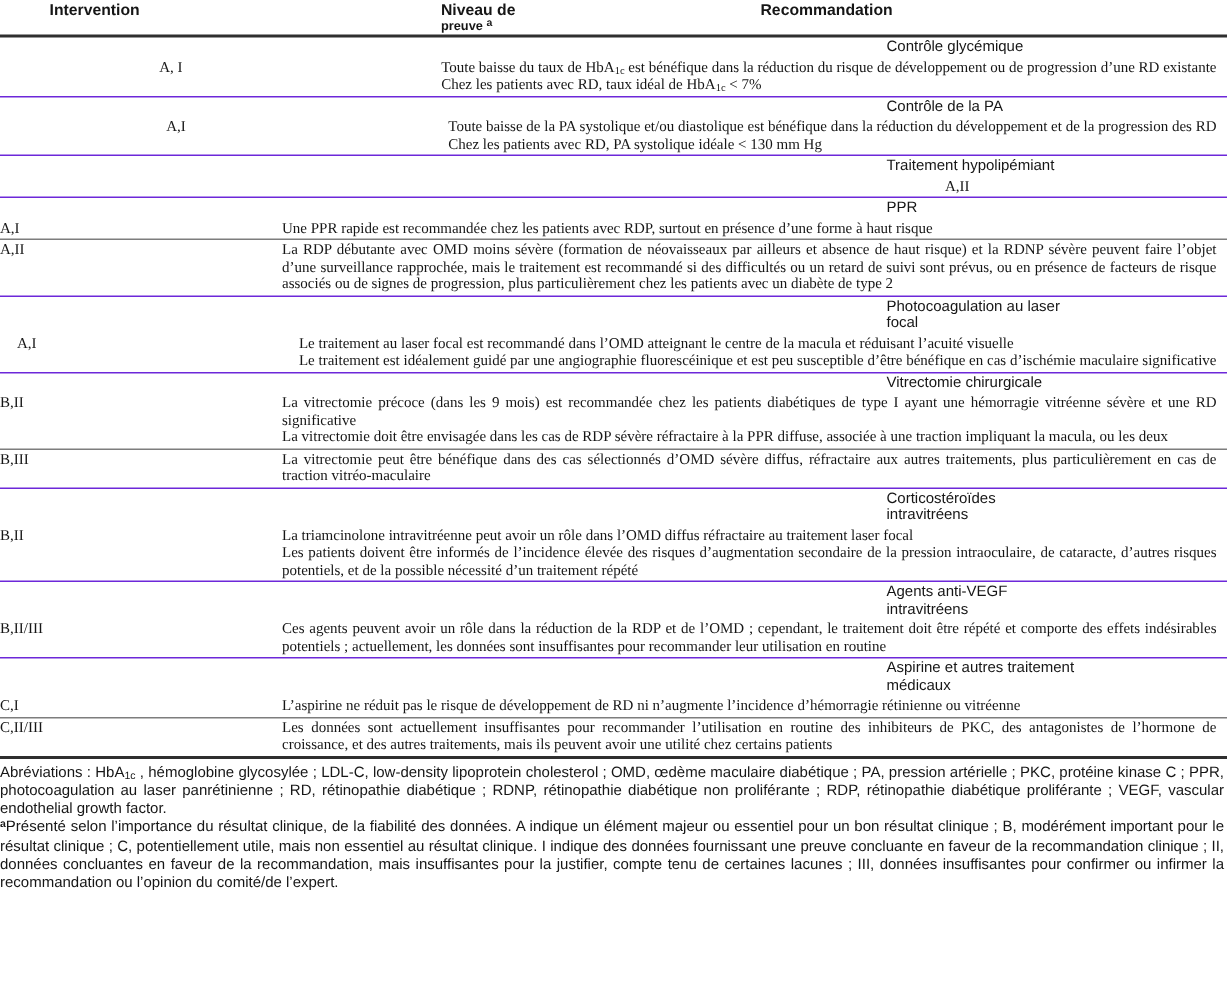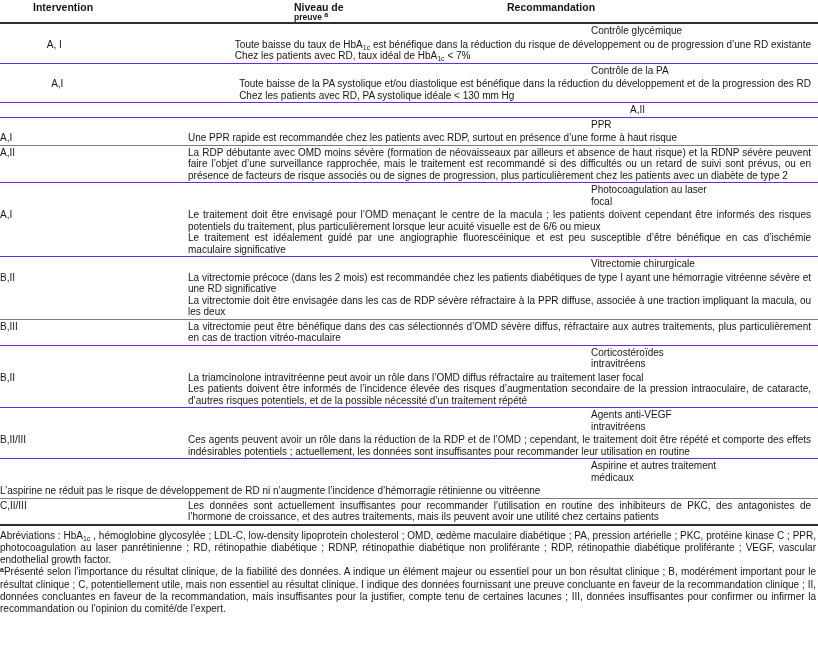--- a/index.html
+++ b/index.html
@@ -26,21 +26,21 @@
   .th2-inner { display: inline-block; text-align: left; }
   .th2-sub { display: block; font-size: 8.5px; line-height: 8px; font-weight: 700; padding-bottom: 1px; }
   .th3 { flex: 1; }
 
   
   .trow { display: flex; align-items: flex-end; flex-direction: column; }
   .trow + .trow { border-top: 1px solid #6d28d9; }
   .c1 { width: 237px; padding: 1px 80px 1px 10px; }
   .c1 span { display: block; }
   .entries { flex: 1; }
-  .entry { display: flex; }
+  .entry { display: flex; font-family: Liberation Serif, serif; }
   .entry + .entry { border-top: 1px solid #7d7d7d; }
   .c2 { width: 188px; padding: 1px 4px 1px 0; }
   .c3 { flex: 1; padding: 1px 7px 1px 0; }
   .c3 p { text-align: justify; }
 
   
   .footnotes { padding-top: 4px; }
   .footnotes p { text-align: justify; line-height: 12.3px; padding-right: 2px; }
   .footnotes sup { font-weight: 700; }
 </style>
@@ -84,20 +84,23 @@
         <div class="c2">A,I</div>
         <div class="c3">
           <p>Toute baisse de la PA systolique et/ou diastolique est bénéfique dans la réduction du développement et de la progression des RD</p>
           <p>Chez les patients avec RD, PA systolique idéale &lt; 130 mm Hg</p>
         </div>
       </div>
     </div>
   </div>
 
   <div class="trow">
+    <div class="c1">
+      <span>Traitement hypolipémiant</span>
+    </div>
     <div class="entries">
       <div class="entry">
         <div class="c2">A,II</div>
       </div>
     </div>
   </div>
 
   <div class="trow">
     <div class="c1">
       <span>PPR</span>
@@ -120,36 +123,36 @@
 
   <div class="trow">
     <div class="c1">
       <span>Photocoagulation au laser</span>
       <span>focal</span>
     </div>
     <div class="entries">
       <div class="entry">
         <div class="c2">A,I</div>
         <div class="c3">
-          <p>Le traitement doit être envisagé pour l’OMD menaçant le centre de la macula ; les patients doivent cependant être informés des risques potentiels du traitement, plus particulièrement lorsque leur acuité visuelle est de 6/6 ou mieux</p>
+          <p>Le traitement au laser focal est recommandé dans l’OMD atteignant le centre de la macula et réduisant l’acuité visuelle</p>
           <p>Le traitement est idéalement guidé par une angiographie fluorescéinique et est peu susceptible d’être bénéfique en cas d’ischémie maculaire significative</p>
         </div>
       </div>
     </div>
   </div>
 
   <div class="trow">
     <div class="c1">
       <span>Vitrectomie chirurgicale</span>
     </div>
     <div class="entries">
       <div class="entry">
         <div class="c2">B,II</div>
         <div class="c3">
-          <p>La vitrectomie précoce (dans les 2 mois) est recommandée chez les patients diabétiques de type I ayant une hémorragie vitréenne sévère et une RD significative</p>
+          <p>La vitrectomie précoce (dans les 9 mois) est recommandée chez les patients diabétiques de type I ayant une hémorragie vitréenne sévère et une RD significative</p>
           <p>La vitrectomie doit être envisagée dans les cas de RDP sévère réfractaire à la PPR diffuse, associée à une traction impliquant la macula, ou les deux</p>
         </div>
       </div>
       <div class="entry">
         <div class="c2">B,III</div>
         <div class="c3">
           <p>La vitrectomie peut être bénéfique dans des cas sélectionnés d’OMD sévère diffus, réfractaire aux autres traitements, plus particulièrement en cas de traction vitréo-maculaire</p>
         </div>
       </div>
     </div>
@@ -186,20 +189,21 @@
     </div>
   </div>
 
   <div class="trow">
     <div class="c1">
       <span>Aspirine et autres traitement</span>
       <span>médicaux</span>
     </div>
     <div class="entries">
       <div class="entry">
+        <div class="c2">C,I</div>
         <div class="c3">
           <p>L’aspirine ne réduit pas le risque de développement de RD ni n’augmente l’incidence d’hémorragie rétinienne ou vitréenne</p>
         </div>
       </div>
       <div class="entry">
         <div class="c2">C,II/III</div>
         <div class="c3">
           <p>Les données sont actuellement insuffisantes pour recommander l’utilisation en routine des inhibiteurs de PKC, des antagonistes de l’hormone de croissance, et des autres traitements, mais ils peuvent avoir une utilité chez certains patients</p>
         </div>
       </div>

